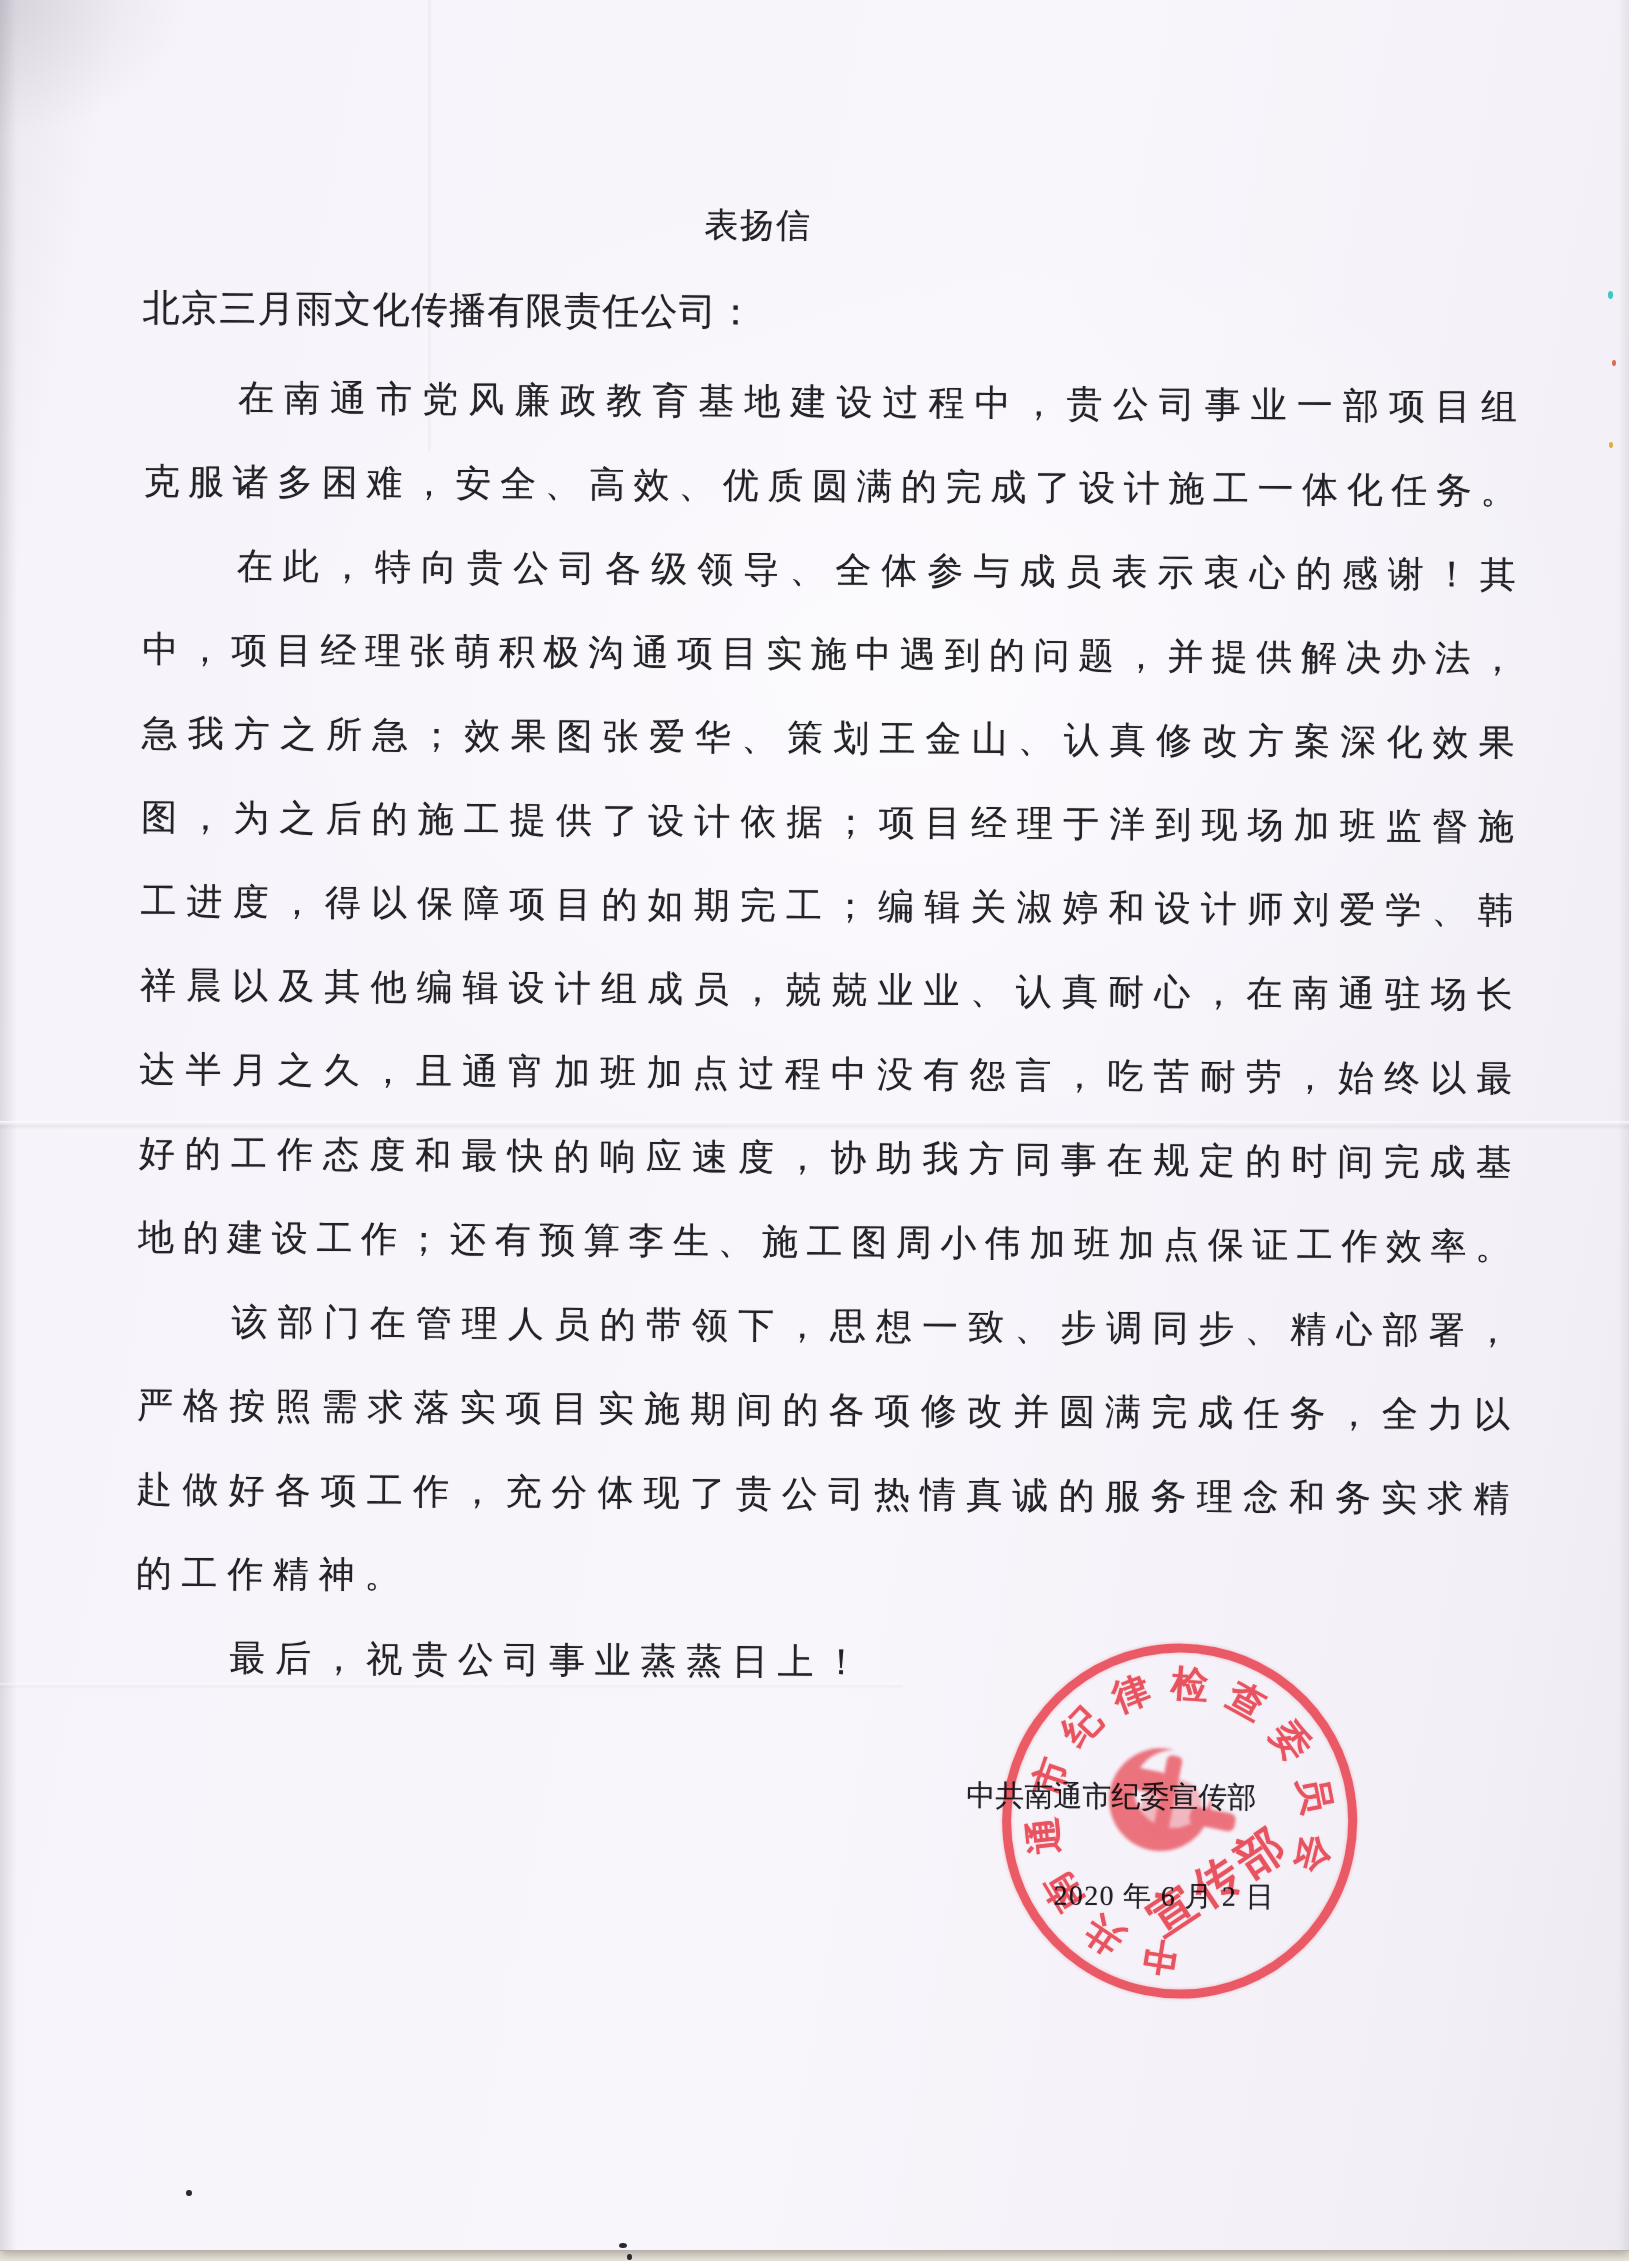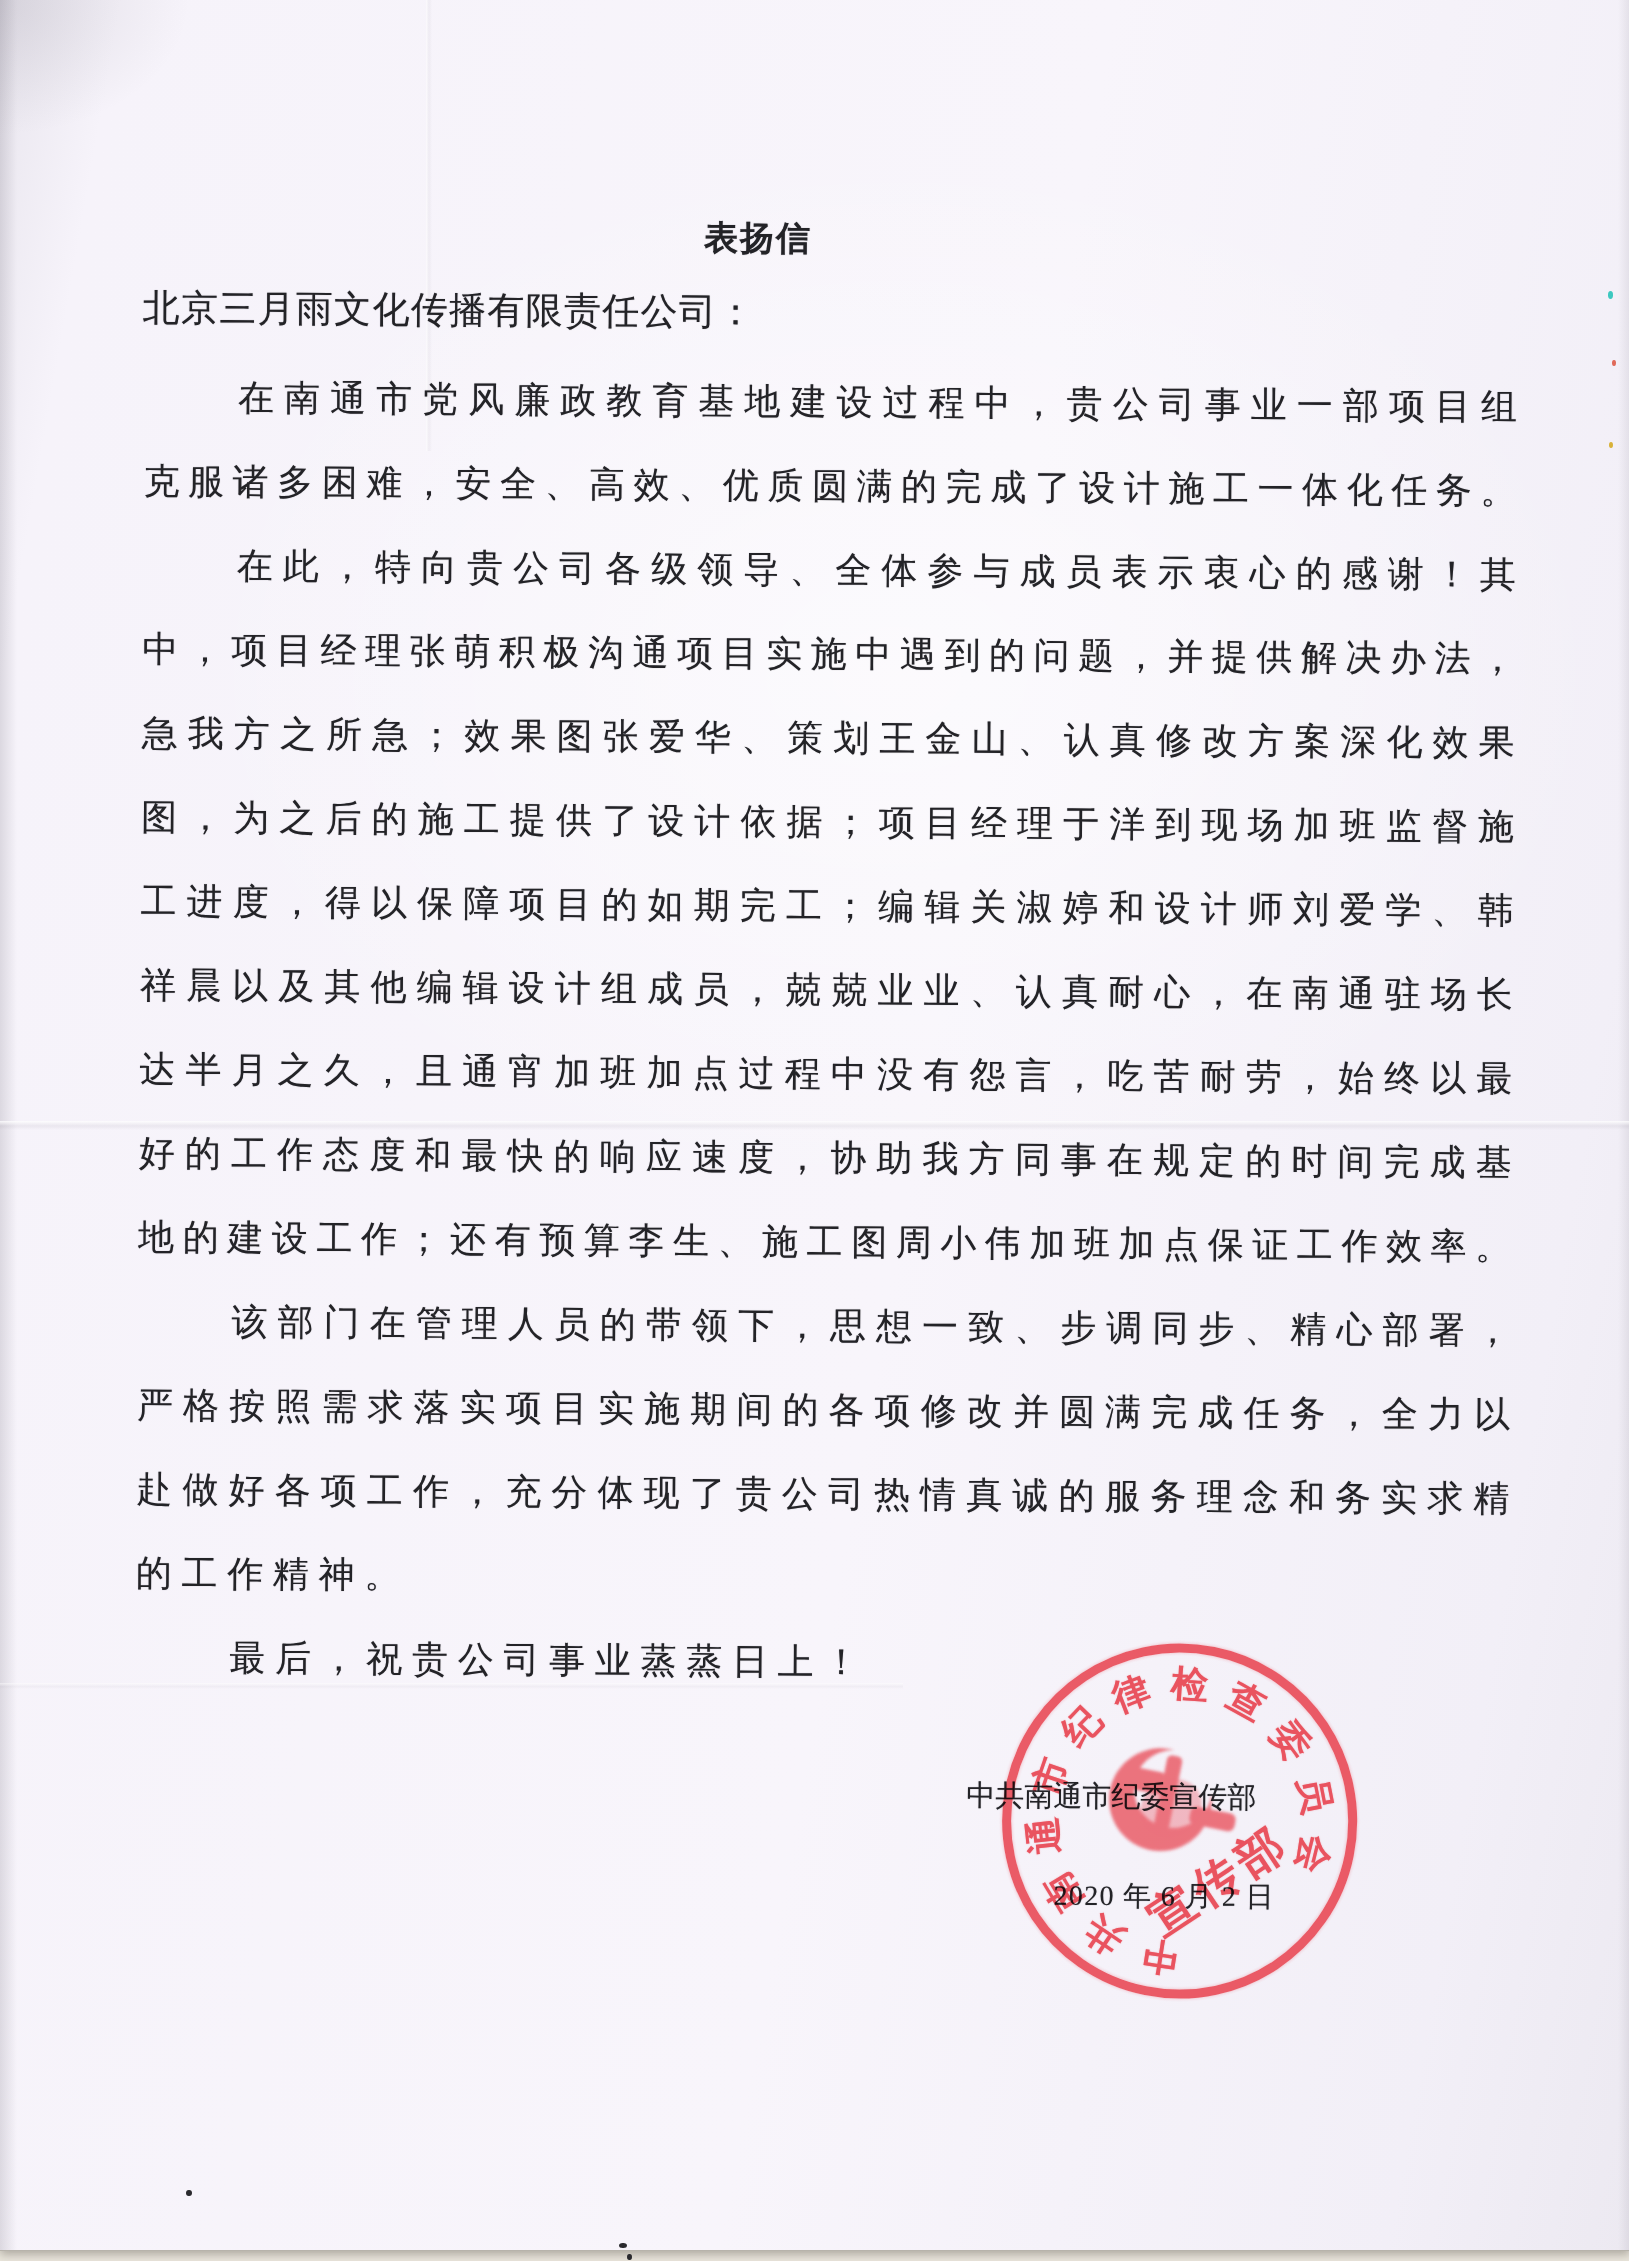--- a/index.html
+++ b/index.html
@@ -34,22 +34,22 @@
   .crease-vert{position:absolute;left:426px;top:0;width:6.4px;height:451px;
     background:linear-gradient(to right, rgba(255,255,255,.6), rgba(125,118,135,.07), rgba(125,118,135,0));}
   .speck{position:absolute;border-radius:50%;}
 
   .content{
     position:absolute;left:0;top:0;width:1630px;height:2250px;
     transform:rotate(.4deg);transform-origin:50% 50%;
     color:var(--ink-color);
   }
   .title{
-    position:absolute;left:698px;top:222px;margin:0;
-    font-size:34px;font-weight:700;letter-spacing:1.9px;line-height:1;
+    position:absolute;left:698px;top:209px;margin:0;
+    font-size:34px;font-weight:400;letter-spacing:1.9px;line-height:1;
     text-shadow:0 0 1px rgba(25,25,32,.45);
   }
   .addressee{
     position:absolute;left:137px;top:294px;
     font-size:37px;line-height:1;letter-spacing:1.3px;
     text-shadow:0 0 1px rgba(25,25,32,.45);
   }
   .body-block{
     position:absolute;left:139px;top:360px;width:1373px;
     font-size:36px;text-shadow:0 0 1px rgba(25,25,32,.4);

